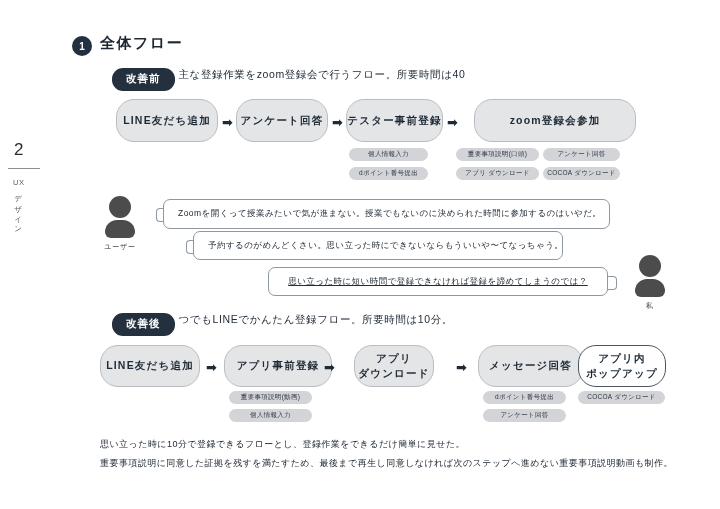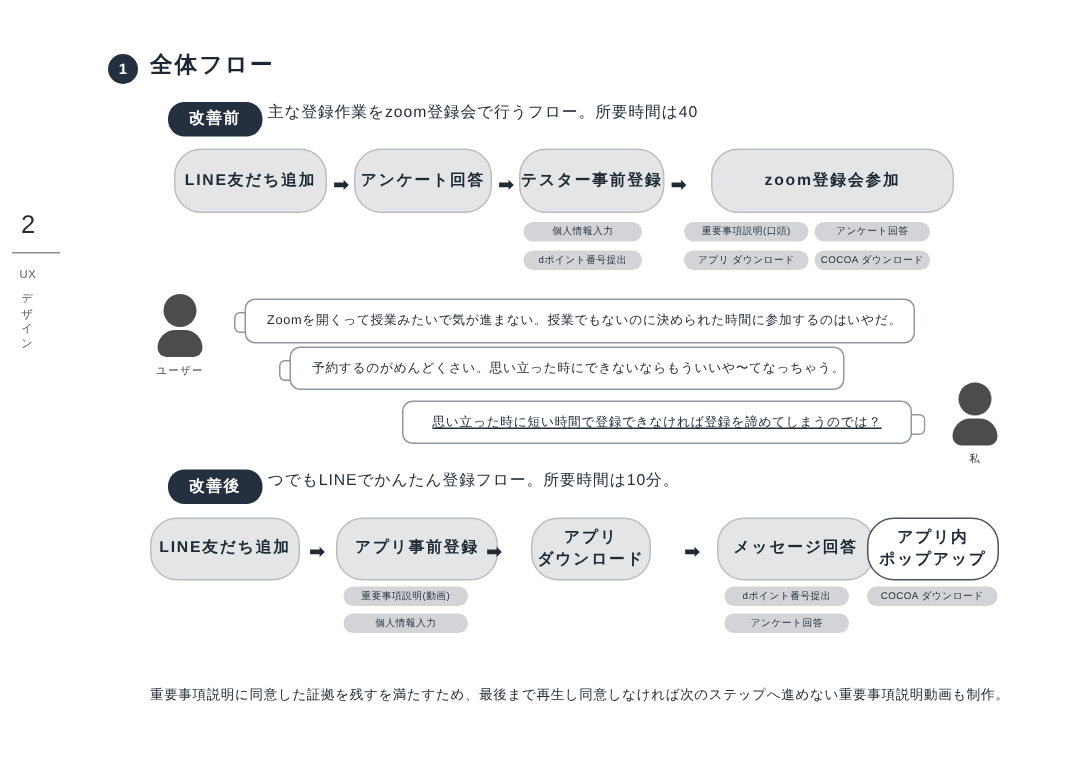--- a/index.html
+++ b/index.html
@@ -237,15 +237,16 @@
   </div>
 
   <div class="spill" style="left:229px;top:391px;width:83px;">重要事項説明(動画)</div>
   <div class="spill" style="left:229px;top:409px;width:83px;">個人情報入力</div>
 
   <div class="spill" style="left:483px;top:391px;width:83px;">dポイント番号提出</div>
   <div class="spill" style="left:483px;top:409px;width:83px;">アンケート回答</div>
 
   <div class="spill" style="left:578px;top:391px;width:87px;">COCOA ダウンロード</div>
 
+  <div class="note" style="top:438px;">思い立った時に10分で登録できるフローとし、登録作業をできるだけ簡単に見せた。</div>
   <div class="note" style="top:457px;">重要事項説明に同意した証拠を残すを満たすため、最後まで再生し同意しなければ次のステップへ進めない重要事項説明動画も制作。</div>
 
 </div>
 
 </body></html>

